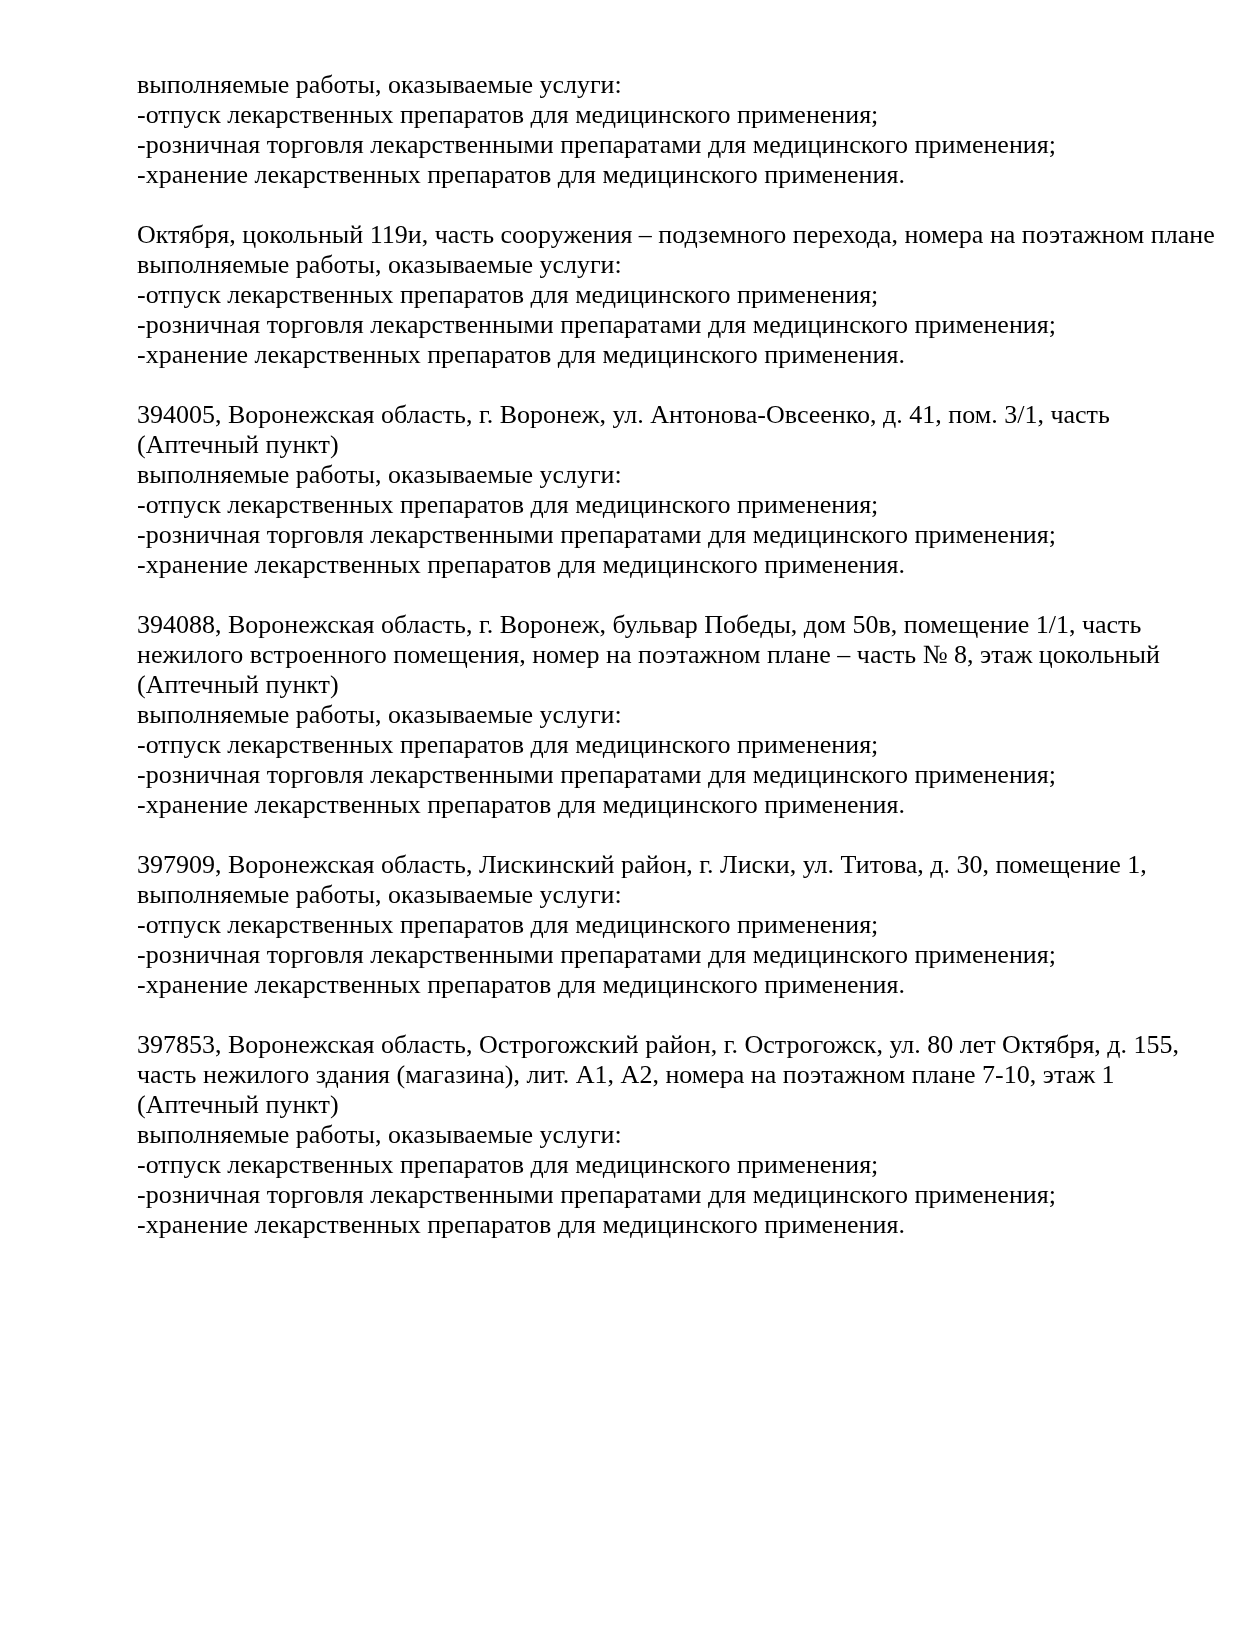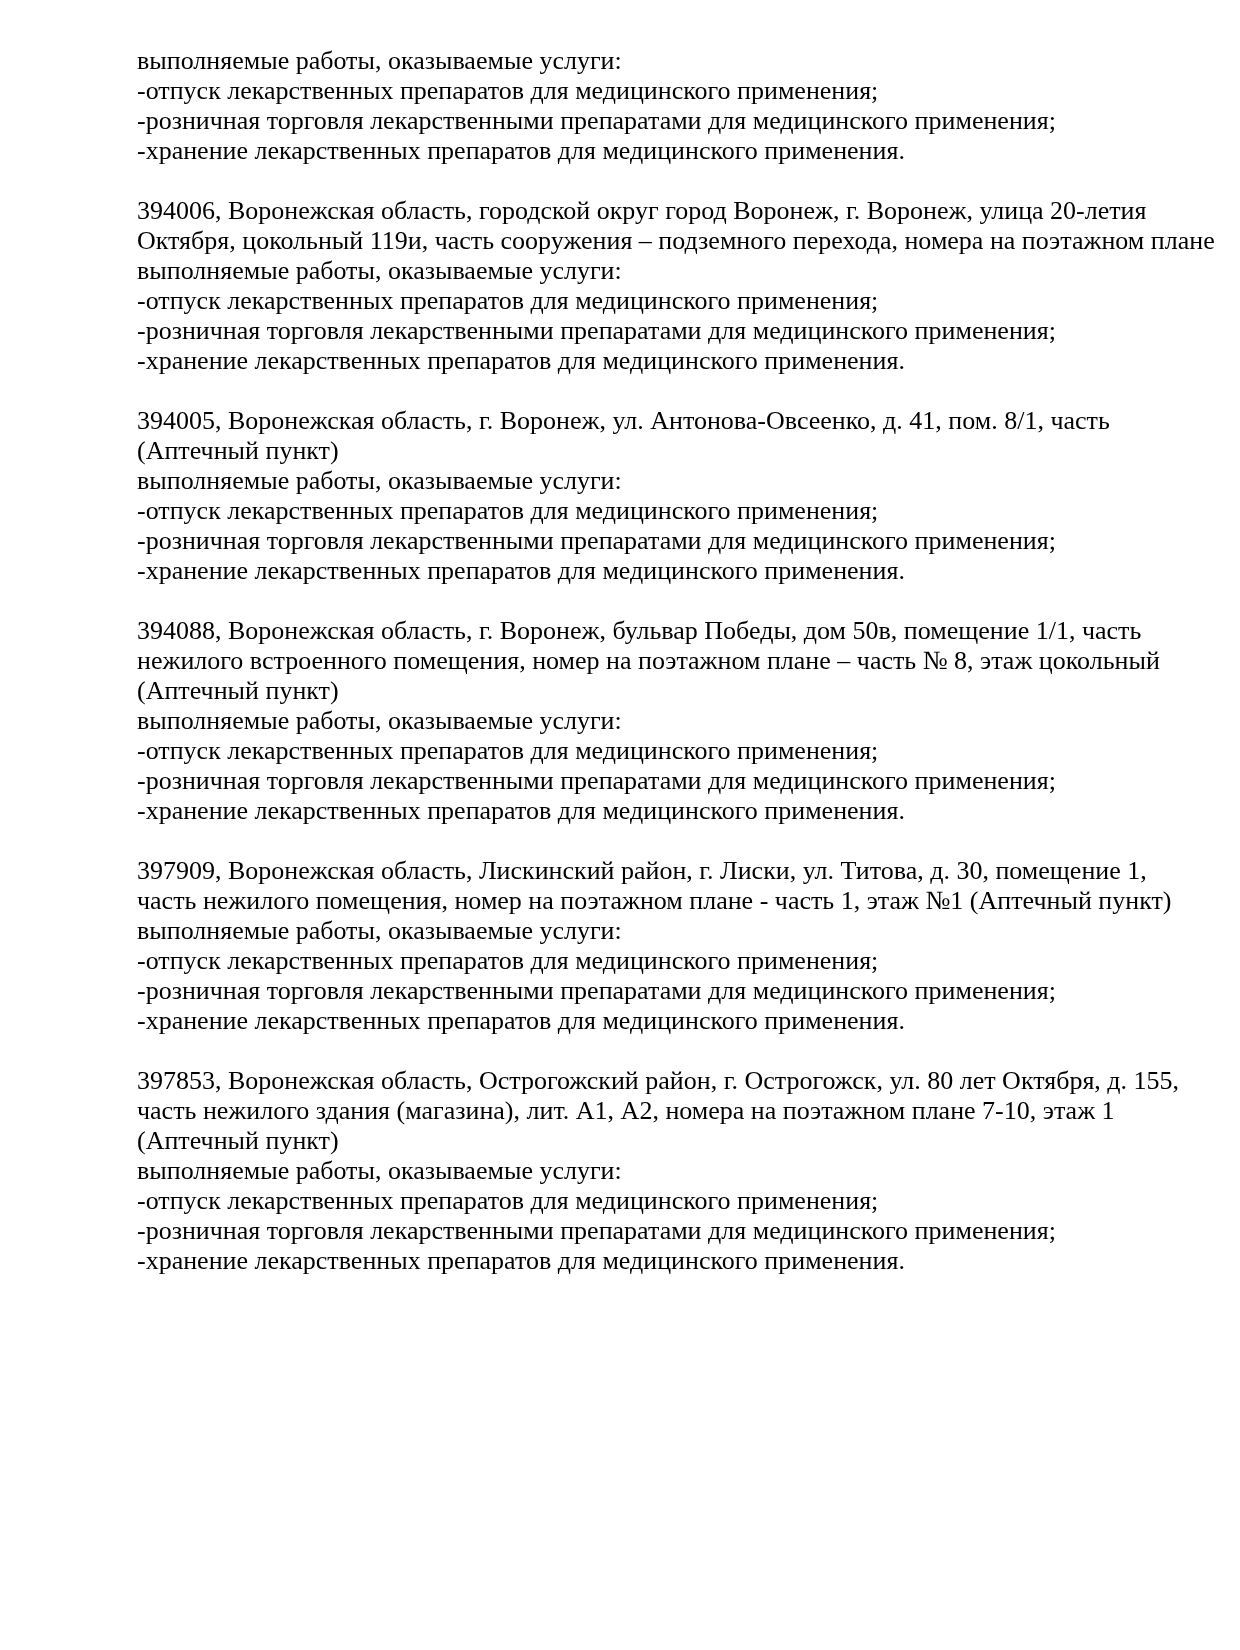--- a/index.html
+++ b/index.html
@@ -10,21 +10,21 @@
   .page {
     position: relative;
     width: 1240px;
     height: 1650px;
     box-sizing: border-box;
     background: #ffffff;
     color: #000000;
     font-family: "Liberation Serif", "DejaVu Serif", serif;
     font-size: 26px;
     line-height: 30px;
-    padding: 46px 70px 0 137px;
+    padding: 70px 70px 0 137px;
     overflow: hidden;
   }
   .line {
     white-space: pre;
     text-align: left;
   }
   .entry {
     margin-top: 30px; 
   }
 </style>
@@ -34,50 +34,48 @@
 <div class="page">
 
   <div class="entry" style="margin-top:0">
     <div class="line">выполняемые работы, оказываемые услуги:</div>
     <div class="line">-отпуск лекарственных препаратов для медицинского применения;</div>
     <div class="line">-розничная торговля лекарственными препаратами для медицинского применения;</div>
     <div class="line">-хранение лекарственных препаратов для медицинского применения.</div>
   </div>
 
   <div class="entry">
-    <div class="line">394006, Воронежская область, городской округ город Воронеж, г. Воронеж, улица 20-летия</div>
     <div class="line">Октября, цокольный 119и, часть сооружения – подземного перехода, номера на поэтажном плане</div>
     <div class="line">выполняемые работы, оказываемые услуги:</div>
     <div class="line">-отпуск лекарственных препаратов для медицинского применения;</div>
     <div class="line">-розничная торговля лекарственными препаратами для медицинского применения;</div>
     <div class="line">-хранение лекарственных препаратов для медицинского применения.</div>
   </div>
 
   <div class="entry">
-    <div class="line">394005, Воронежская область, г. Воронеж, ул. Антонова-Овсеенко, д. 41, пом. 8/1, часть</div>
+    <div class="line">394005, Воронежская область, г. Воронеж, ул. Антонова-Овсеенко, д. 41, пом. 3/1, часть</div>
     <div class="line">(Аптечный пункт)</div>
     <div class="line">выполняемые работы, оказываемые услуги:</div>
     <div class="line">-отпуск лекарственных препаратов для медицинского применения;</div>
     <div class="line">-розничная торговля лекарственными препаратами для медицинского применения;</div>
     <div class="line">-хранение лекарственных препаратов для медицинского применения.</div>
   </div>
 
   <div class="entry">
     <div class="line">394088, Воронежская область, г. Воронеж, бульвар Победы, дом 50в, помещение 1/1, часть</div>
     <div class="line">нежилого встроенного помещения, номер на поэтажном плане – часть № 8, этаж цокольный</div>
     <div class="line">(Аптечный пункт)</div>
     <div class="line">выполняемые работы, оказываемые услуги:</div>
     <div class="line">-отпуск лекарственных препаратов для медицинского применения;</div>
     <div class="line">-розничная торговля лекарственными препаратами для медицинского применения;</div>
     <div class="line">-хранение лекарственных препаратов для медицинского применения.</div>
   </div>
 
   <div class="entry">
     <div class="line">397909, Воронежская область, Лискинский район, г. Лиски, ул. Титова, д. 30, помещение 1,</div>
-    <div class="line">часть нежилого помещения, номер на поэтажном плане - часть 1, этаж №1 (Аптечный пункт)</div>
     <div class="line">выполняемые работы, оказываемые услуги:</div>
     <div class="line">-отпуск лекарственных препаратов для медицинского применения;</div>
     <div class="line">-розничная торговля лекарственными препаратами для медицинского применения;</div>
     <div class="line">-хранение лекарственных препаратов для медицинского применения.</div>
   </div>
 
   <div class="entry">
     <div class="line">397853, Воронежская область, Острогожский район, г. Острогожск, ул. 80 лет Октября, д. 155,</div>
     <div class="line">часть нежилого здания (магазина), лит. А1, А2, номера на поэтажном плане 7-10, этаж 1</div>
     <div class="line">(Аптечный пункт)</div>

